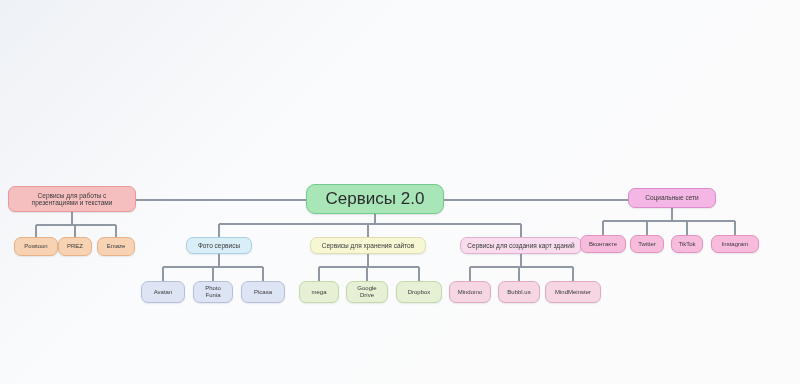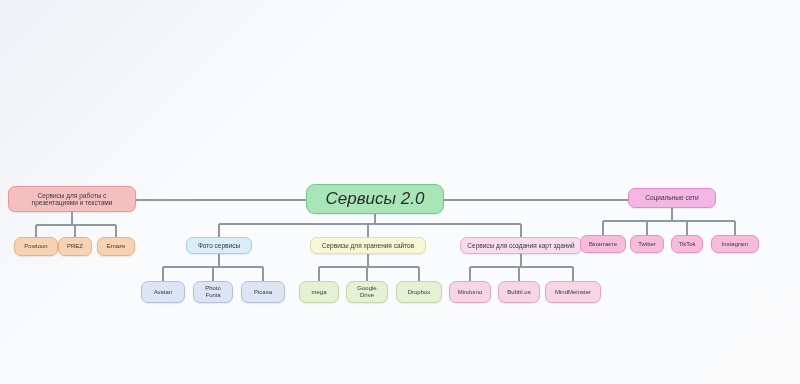--- a/index.html
+++ b/index.html
@@ -39,21 +39,20 @@
     color: #3a3a3a;
     white-space: pre-line;
     padding: 1px 3px;
     box-shadow: 0 1px 1.5px rgba(90,100,115,0.13);
   }
   .root {
     border-radius: 9px;
     font-size: 17px;
     color: #2c2c2c;
     box-shadow: 0 1px 2px rgba(90,100,115,0.16);
-    font-style: italic;
   }
   .branch { font-size: 6.5px; }
   .leaf   { font-size: 6px; }
 </style>
 </head>
 <body>
 
 <div id="canvas">
   <svg id="edges" viewBox="0 0 800 384" preserveAspectRatio="none">
       <line x1="136" y1="200" x2="306" y2="200" stroke="#8f98a3" stroke-width="2.2" shape-rendering="crispEdges"></line>

